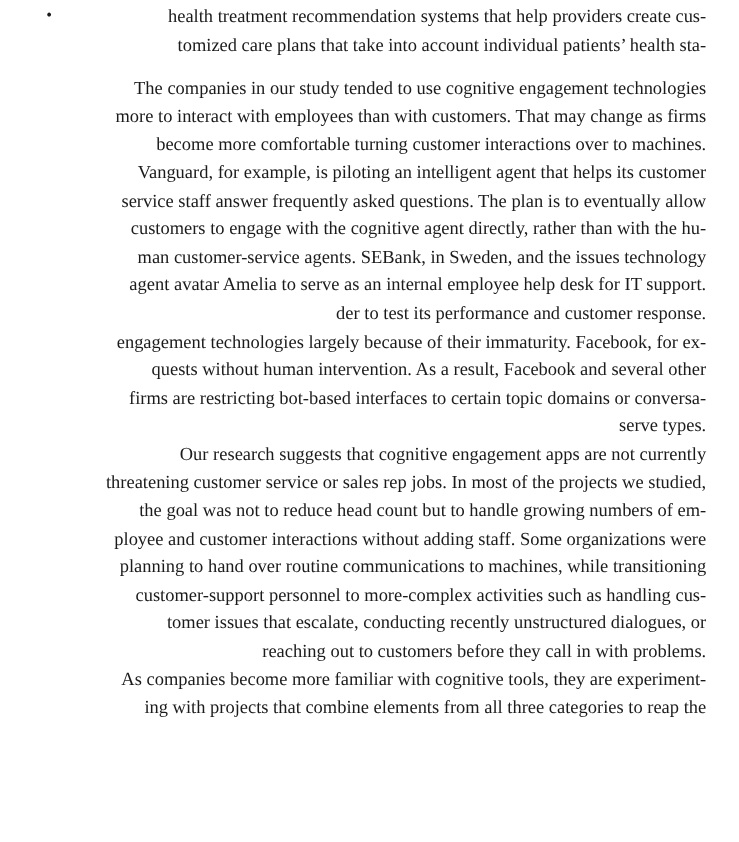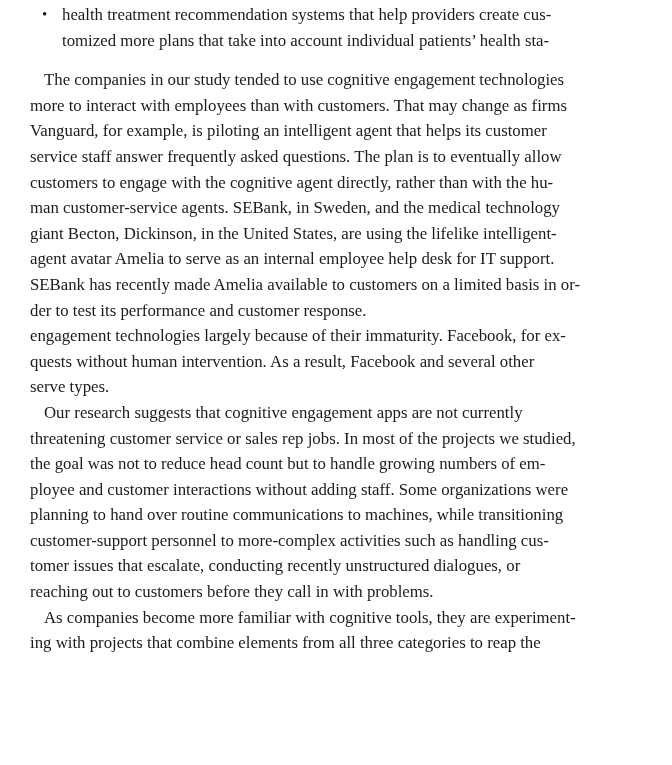--- a/index.html
+++ b/index.html
@@ -15,21 +15,21 @@
     overflow: hidden;
     padding: 2px 30px 0 30px;
     font-family: "Liberation Serif", "DejaVu Serif", serif;
     font-size: 16.8px;
     line-height: 25.6px;
     color: #1b1b1b;
     -webkit-font-smoothing: antialiased;
   }
   .line {
     white-space: pre;
-    text-align: left;
+    text-align: right;
   }
   .paragraph .line.first {
     text-indent: 14px;
   }
   .bullet-block {
     display: flex;
     margin-bottom: 14px;
   }
   .bullet-marker {
     flex: none;
@@ -44,38 +44,38 @@
 </style>
 </head>
 <body>
 
 <div class="page">
   <div id="content">
       <div class="bullet-block">
         <span class="bullet-marker">•</span>
         <div class="bullet-text">
           <div class="line">health treatment recommendation systems that help providers create cus-</div>
-          <div class="line">tomized more plans that take into account individual patients’ health sta-</div>
+          <div class="line">tomized care plans that take into account individual patients’ health sta-</div>
         </div>
       </div>
       <div class="paragraph">
         <div class="line first">The companies in our study tended to use cognitive engagement technologies</div>
         <div class="line">more to interact with employees than with customers. That may change as firms</div>
+        <div class="line">become more comfortable turning customer interactions over to machines.</div>
         <div class="line">Vanguard, for example, is piloting an intelligent agent that helps its customer</div>
         <div class="line">service staff answer frequently asked questions. The plan is to eventually allow</div>
         <div class="line">customers to engage with the cognitive agent directly, rather than with the hu-</div>
-        <div class="line">man customer-service agents. SEBank, in Sweden, and the medical technology</div>
-        <div class="line">giant Becton, Dickinson, in the United States, are using the lifelike intelligent-</div>
+        <div class="line">man customer-service agents. SEBank, in Sweden, and the issues technology</div>
         <div class="line">agent avatar Amelia to serve as an internal employee help desk for IT support.</div>
-        <div class="line">SEBank has recently made Amelia available to customers on a limited basis in or-</div>
         <div class="line">der to test its performance and customer response.</div>
       </div>
       <div class="paragraph">
         <div class="line">engagement technologies largely because of their immaturity. Facebook, for ex-</div>
         <div class="line">quests without human intervention. As a result, Facebook and several other</div>
+        <div class="line">firms are restricting bot-based interfaces to certain topic domains or conversa-</div>
         <div class="line">serve types.</div>
       </div>
       <div class="paragraph">
         <div class="line first">Our research suggests that cognitive engagement apps are not currently</div>
         <div class="line">threatening customer service or sales rep jobs. In most of the projects we studied,</div>
         <div class="line">the goal was not to reduce head count but to handle growing numbers of em-</div>
         <div class="line">ployee and customer interactions without adding staff. Some organizations were</div>
         <div class="line">planning to hand over routine communications to machines, while transitioning</div>
         <div class="line">customer-support personnel to more-complex activities such as handling cus-</div>
         <div class="line">tomer issues that escalate, conducting recently unstructured dialogues, or</div>

